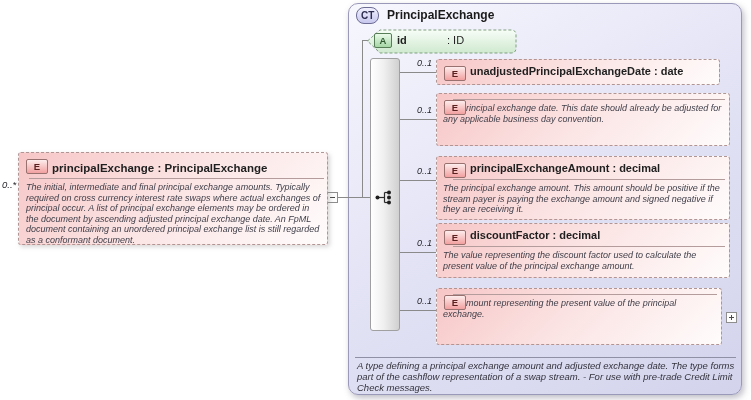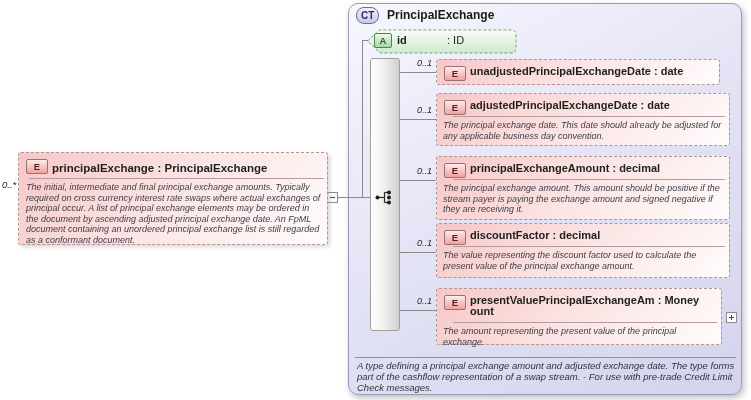--- a/index.html
+++ b/index.html
@@ -151,21 +151,20 @@
 
   <div class="card" style="left:402px;top:58px;">0..1</div>
   <div class="elem-box" style="left:436px;top:59px;width:284px;height:26px;">
     <span class="ebadge">E</span>
     <span class="etitle">unadjustedPrincipalExchangeDate : date</span>
   </div>
 
   <div class="card" style="left:402px;top:105px;">0..1</div>
   <div class="elem-box" style="left:436px;top:93px;width:294px;height:53px;">
     <span class="ebadge">E</span>
-    <span class="etitle">adjustedPrincipalExchangeDate : date</span>
     <div class="esep"></div>
     <div class="edesc">The principal exchange date. This date should already be adjusted for any applicable business day convention.</div>
   </div>
 
   <div class="card" style="left:402px;top:166px;">0..1</div>
   <div class="elem-box" style="left:436px;top:156px;width:294px;height:64px;">
     <span class="ebadge">E</span>
     <span class="etitle">principalExchangeAmount : decimal</span>
     <div class="esep"></div>
     <div class="edesc">The principal exchange amount. This amount should be positive if the stream payer is paying the exchange amount and signed negative if they are receiving it.</div>
@@ -175,24 +174,20 @@
   <div class="elem-box" style="left:436px;top:223px;width:294px;height:55px;">
     <span class="ebadge">E</span>
     <span class="etitle">discountFactor : decimal</span>
     <div class="esep"></div>
     <div class="edesc">The value representing the discount factor used to calculate the present value of the principal exchange amount.</div>
   </div>
 
   <div class="card" style="left:402px;top:296px;">0..1</div>
   <div class="elem-box" style="left:436px;top:288px;width:286px;height:57px;">
     <span class="ebadge">E</span>
-    <span class="etitle">
-        <span class="tline">presentValuePrincipalExchangeAm : Money</span>
-        <span class="tline">ount</span>
-      </span>
     <div class="esep"></div>
     <div class="edesc">The amount representing the present value of the principal exchange.</div>
   </div>
 
   <div class="ct-footer-sep"></div>
   <div class="ct-footer">A type defining a principal exchange amount and adjusted exchange date. The type forms part of the cashflow representation of a swap stream. - For use with pre-trade Credit Limit Check messages.</div>
 
 </div>
 
 </body></html>

